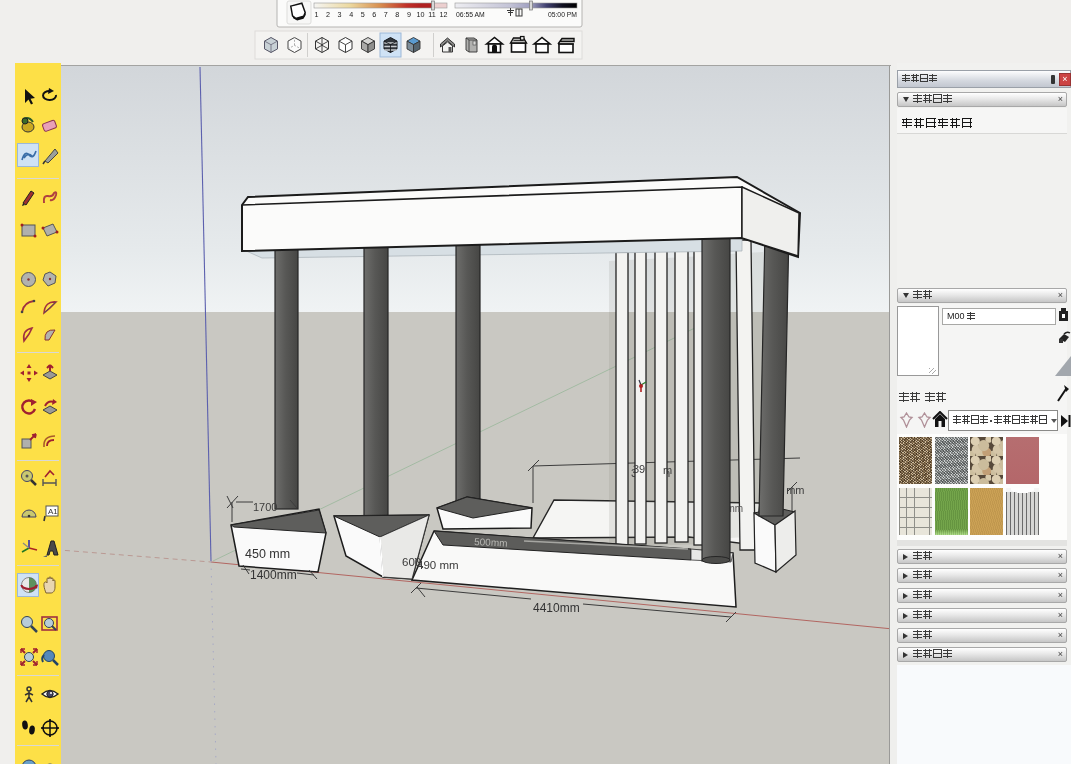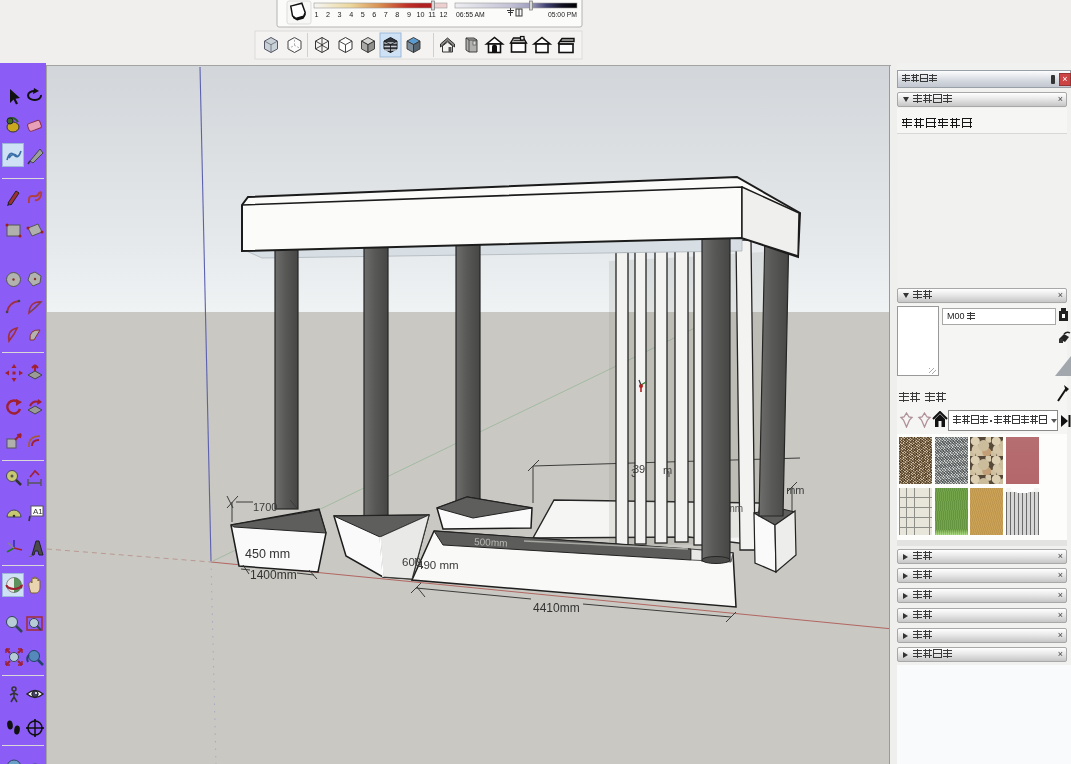--- a/index.html
+++ b/index.html
@@ -120,21 +120,21 @@
 
 <line x1="369" y1="522" x2="484" y2="533" stroke="#3c3c3c" stroke-width="1"></line>
 <line x1="536" y1="538" x2="684" y2="551" stroke="#3c3c3c" stroke-width="1"></line>
 <path d="M364,527 L374,517 M679,556 L689,546" stroke="#3c3c3c" stroke-width="1"></path>
 <text x="486" y="546" font-size="12" fill="#333">4410mm</text>
 
 <path d="M195,185 L195,139 L201,131 L690,111 L753,147 L751,191 L695,172 Z" fill="#fbfbfa" stroke="#1b1b1b" stroke-width="2"></path>
 <path d="M195,139 L695,121 L695,172" fill="none" stroke="#1b1b1b" stroke-width="1.6"></path>
 <polygon points="695,121 752,147 751,190 695,172" fill="#efefed" stroke="#1b1b1b" stroke-width="1.4"></polygon>
 </svg>
-<div class="abs" style="left:0;top:63px;width:46px;height:701px;background:#8b5cf6">
+<div class="abs" style="left:15px;top:63px;width:46px;height:701px;background:#fde047">
       <div class="abs" style="left:2px;top:115px;width:42px;height:1px;background:#d9d8d6"></div>
       <div class="abs" style="left:2px;top:289px;width:42px;height:1px;background:#d9d8d6"></div>
       <div class="abs" style="left:2px;top:397px;width:42px;height:1px;background:#d9d8d6"></div>
       <div class="abs" style="left:2px;top:502px;width:42px;height:1px;background:#d9d8d6"></div>
       <div class="abs" style="left:2px;top:612px;width:42px;height:1px;background:#d9d8d6"></div>
       <div class="abs" style="left:2px;top:682px;width:42px;height:1px;background:#d9d8d6"></div>
       <div class="abs" style="left:3px;top:23px"><svg width="22" height="22" viewBox="0 0 22 22">
           <path d="M7,3 L7,17 L10.5,13.5 L13,18.5 L15,17.5 L12.5,12.8 L17,12 Z" fill="#111"></path>
         </svg></div>
       <div class="abs" style="left:24px;top:23px"><svg width="22" height="22" viewBox="0 0 22 22">

